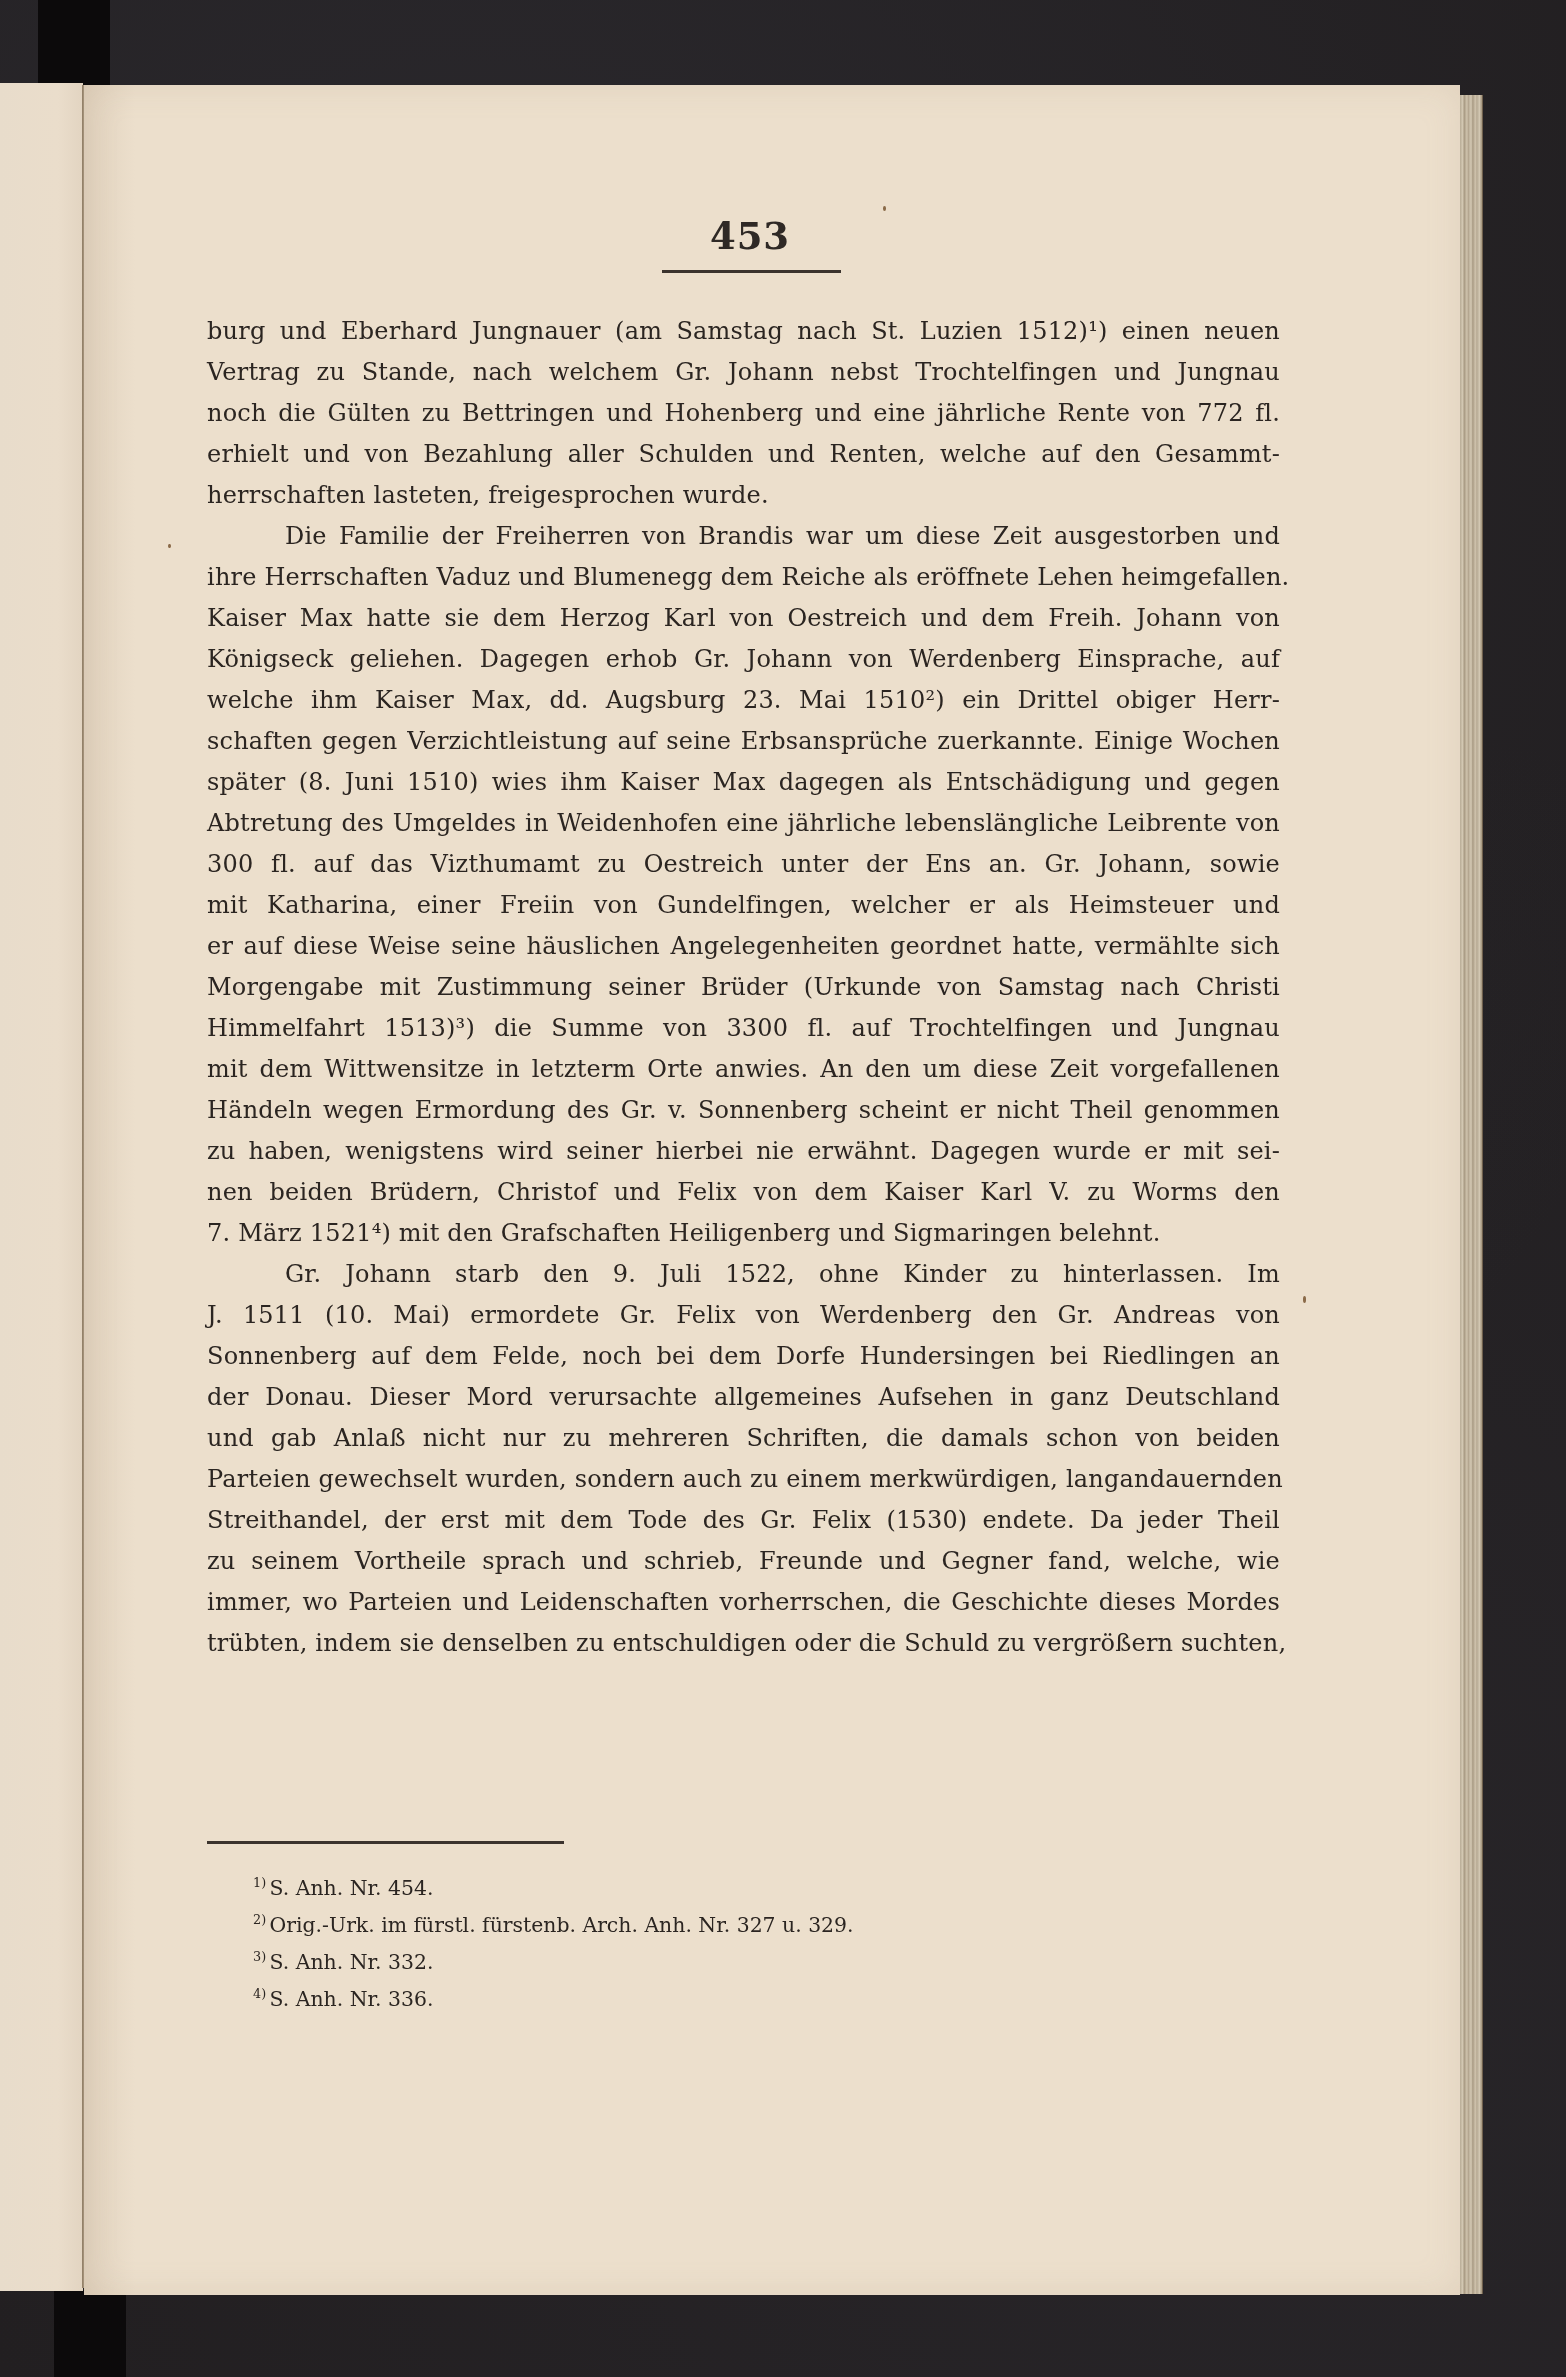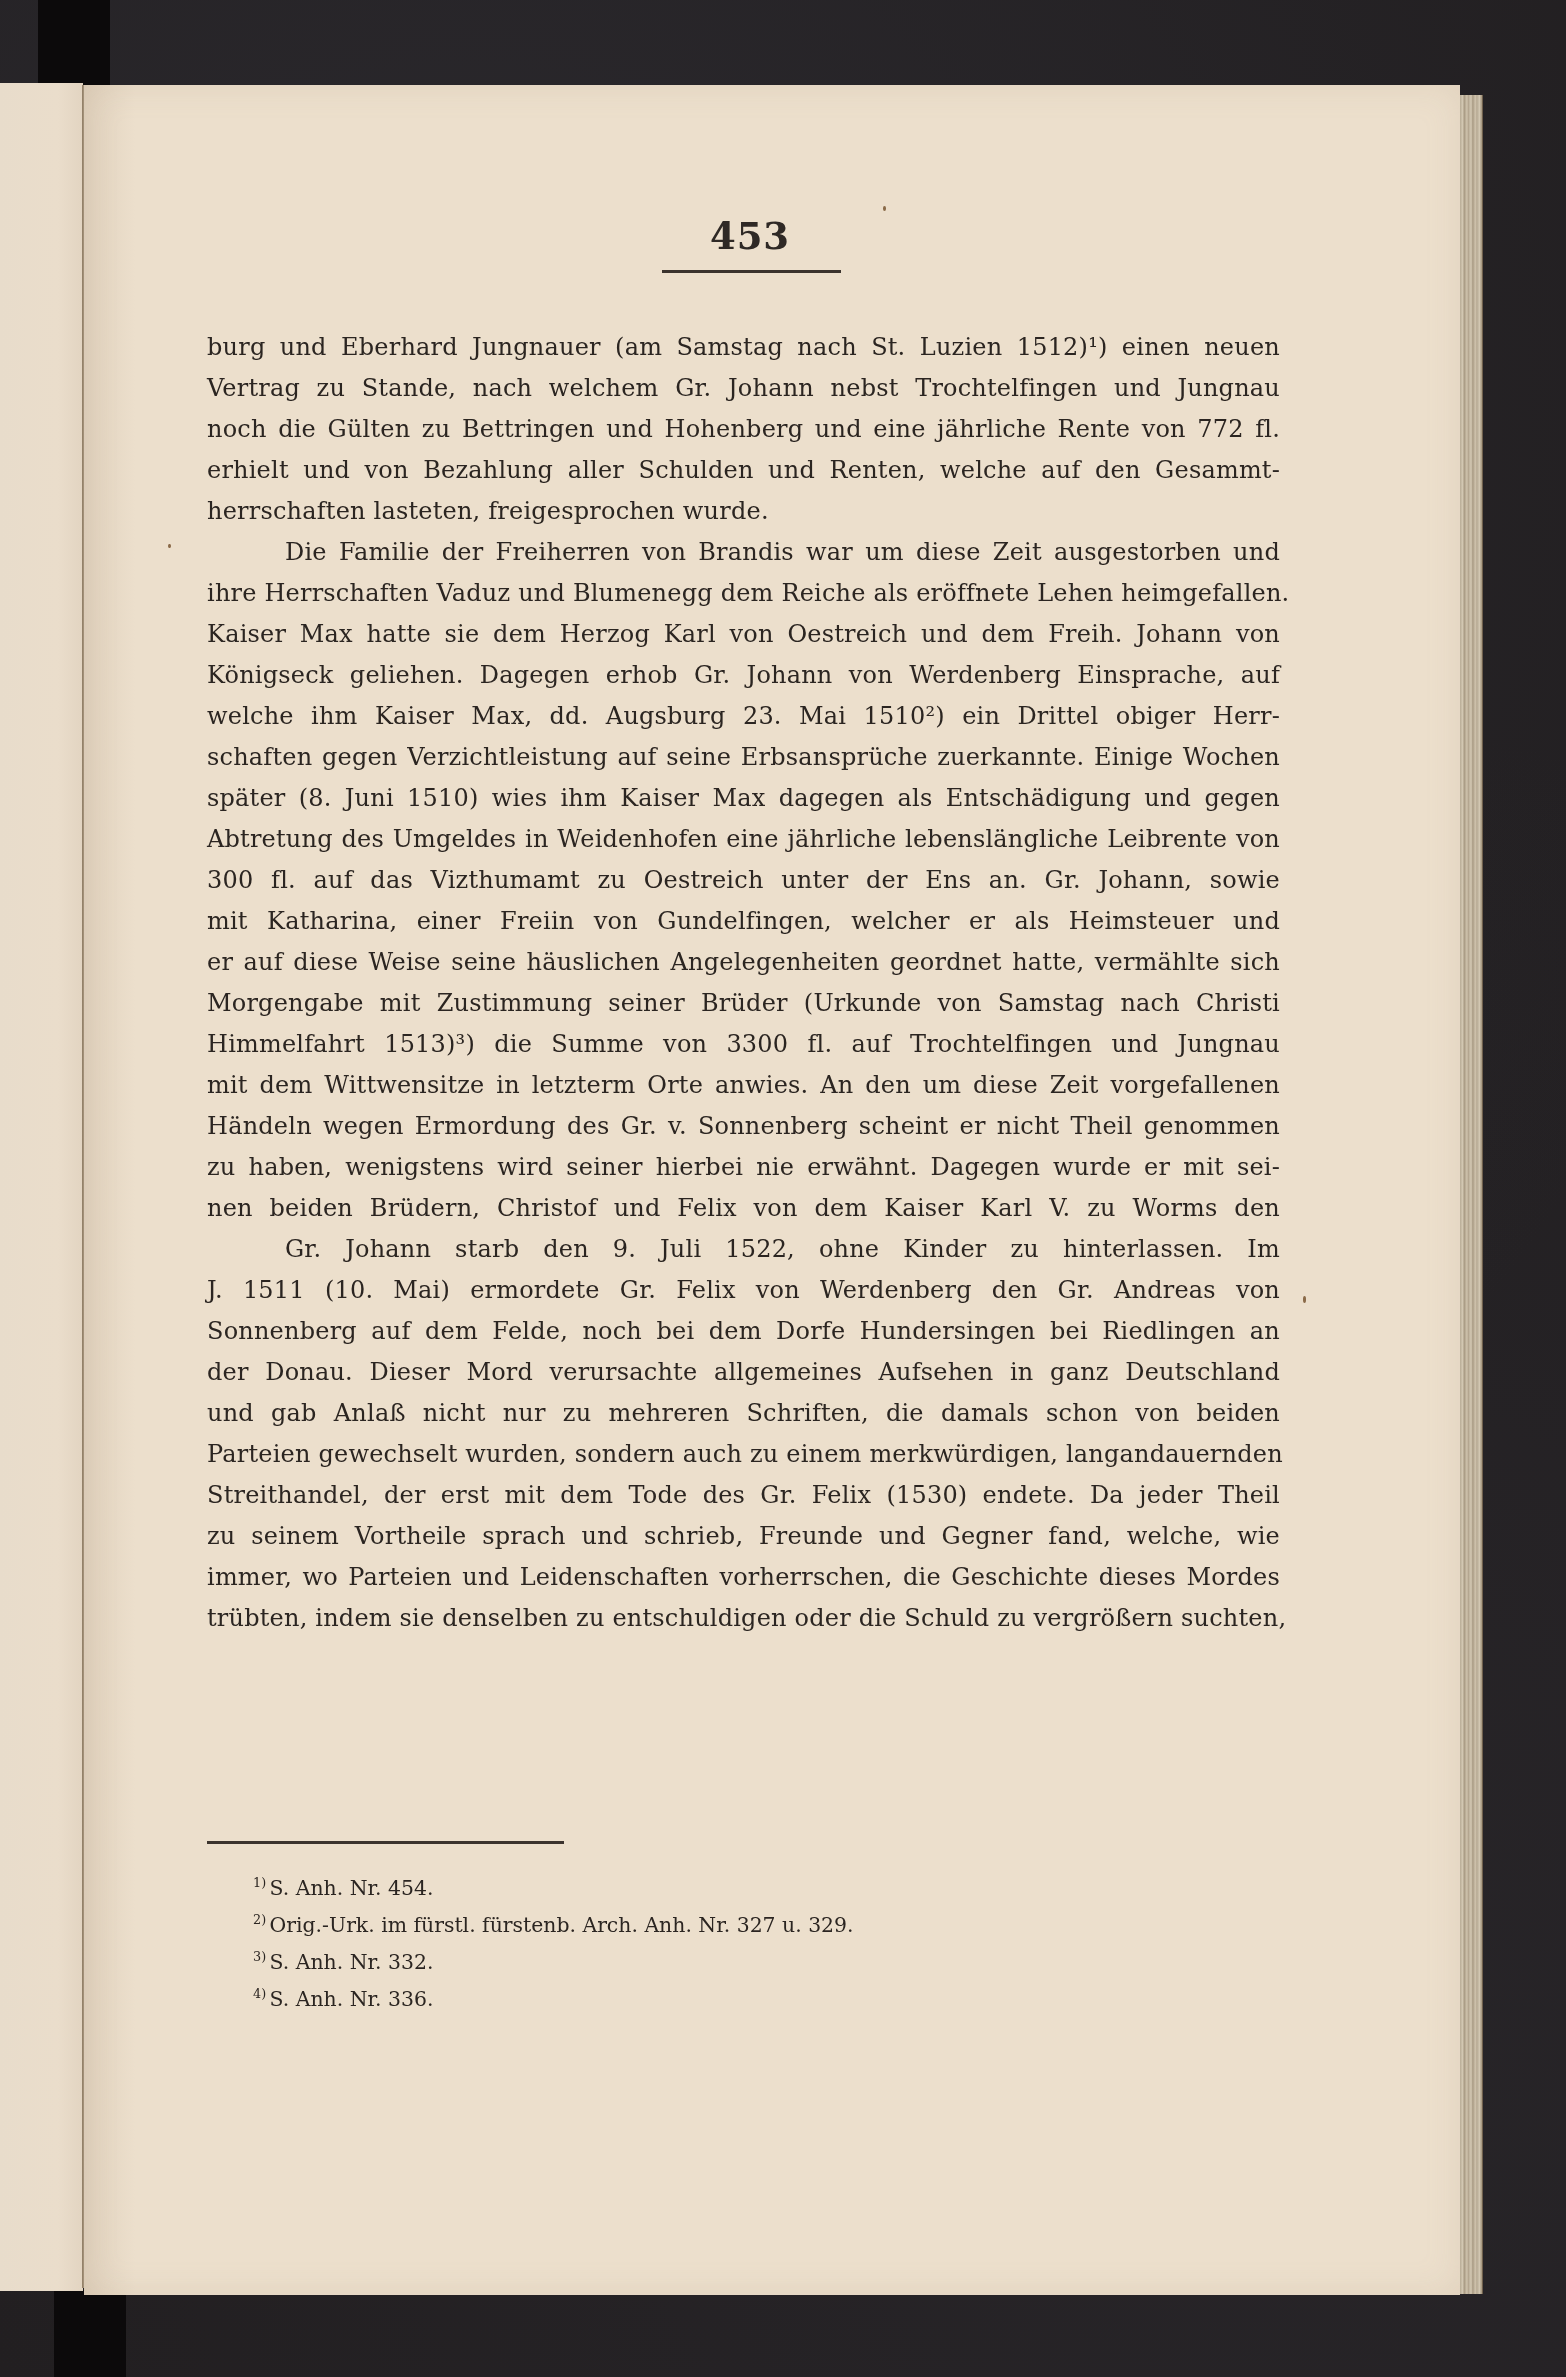--- a/index.html
+++ b/index.html
@@ -102,21 +102,20 @@
       left: 207px;
       top: 311px;
       width: 1073px;
       font-family: "DejaVu Serif", serif;
       font-size: 24px;
       line-height: 41px;
       color: #2b2521;
       text-align: justify;
       text-align-last: justify;
       letter-spacing: 0.2px;
-      margin-top: 16px;
     }
     .line {
       display: block;
       height: 41px;
       white-space: nowrap;
       text-align-last: justify;
       text-align: justify;
     }
     .line.last {
       text-align-last: left;
@@ -188,20 +187,21 @@
     <span class="line">Abtretung des Umgeldes in Weidenhofen eine jährliche lebenslängliche Leibrente von</span>
     <span class="line">300 fl. auf das Vizthumamt zu Oestreich unter der Ens an.  Gr. Johann, sowie</span>
     <span class="line">mit Katharina, einer Freiin von Gundelfingen, welcher er als Heimsteuer und</span>
     <span class="line">er auf diese Weise seine häuslichen Angelegenheiten geordnet hatte, vermählte sich</span>
     <span class="line">Morgengabe mit Zustimmung seiner Brüder (Urkunde von Samstag nach Christi</span>
     <span class="line">Himmelfahrt 1513)³) die Summe von 3300 fl. auf Trochtelfingen und Jungnau</span>
     <span class="line">mit dem Wittwensitze in letzterm Orte anwies.  An den um diese Zeit vorgefallenen</span>
     <span class="line">Händeln wegen Ermordung des Gr. v. Sonnenberg scheint er nicht Theil genommen</span>
     <span class="line">zu haben, wenigstens wird seiner hierbei nie erwähnt.  Dagegen wurde er mit sei-</span>
     <span class="line">nen beiden Brüdern, Christof und Felix von dem Kaiser Karl V. zu Worms den</span>
+    <span class="line last">7. März 1521⁴) mit den Grafschaften Heiligenberg und Sigmaringen belehnt.</span>
     <span class="line indent">Gr. Johann starb den 9. Juli 1522, ohne Kinder zu hinterlassen.  Im</span>
     <span class="line">J. 1511 (10. Mai) ermordete Gr. Felix von Werdenberg den Gr. Andreas von</span>
     <span class="line">Sonnenberg auf dem Felde, noch bei dem Dorfe Hundersingen bei Riedlingen an</span>
     <span class="line">der Donau.  Dieser Mord verursachte allgemeines Aufsehen in ganz Deutschland</span>
     <span class="line">und gab Anlaß nicht nur zu mehreren Schriften, die damals schon von beiden</span>
     <span class="line">Parteien gewechselt wurden, sondern auch zu einem merkwürdigen, langandauernden</span>
     <span class="line">Streithandel, der erst mit dem Tode des Gr. Felix (1530) endete.  Da jeder Theil</span>
     <span class="line">zu seinem Vortheile sprach und schrieb, Freunde und Gegner fand, welche, wie</span>
     <span class="line">immer, wo Parteien und Leidenschaften vorherrschen, die Geschichte dieses Mordes</span>
     <span class="line">trübten, indem sie denselben zu entschuldigen oder die Schuld zu vergrößern suchten,</span>

